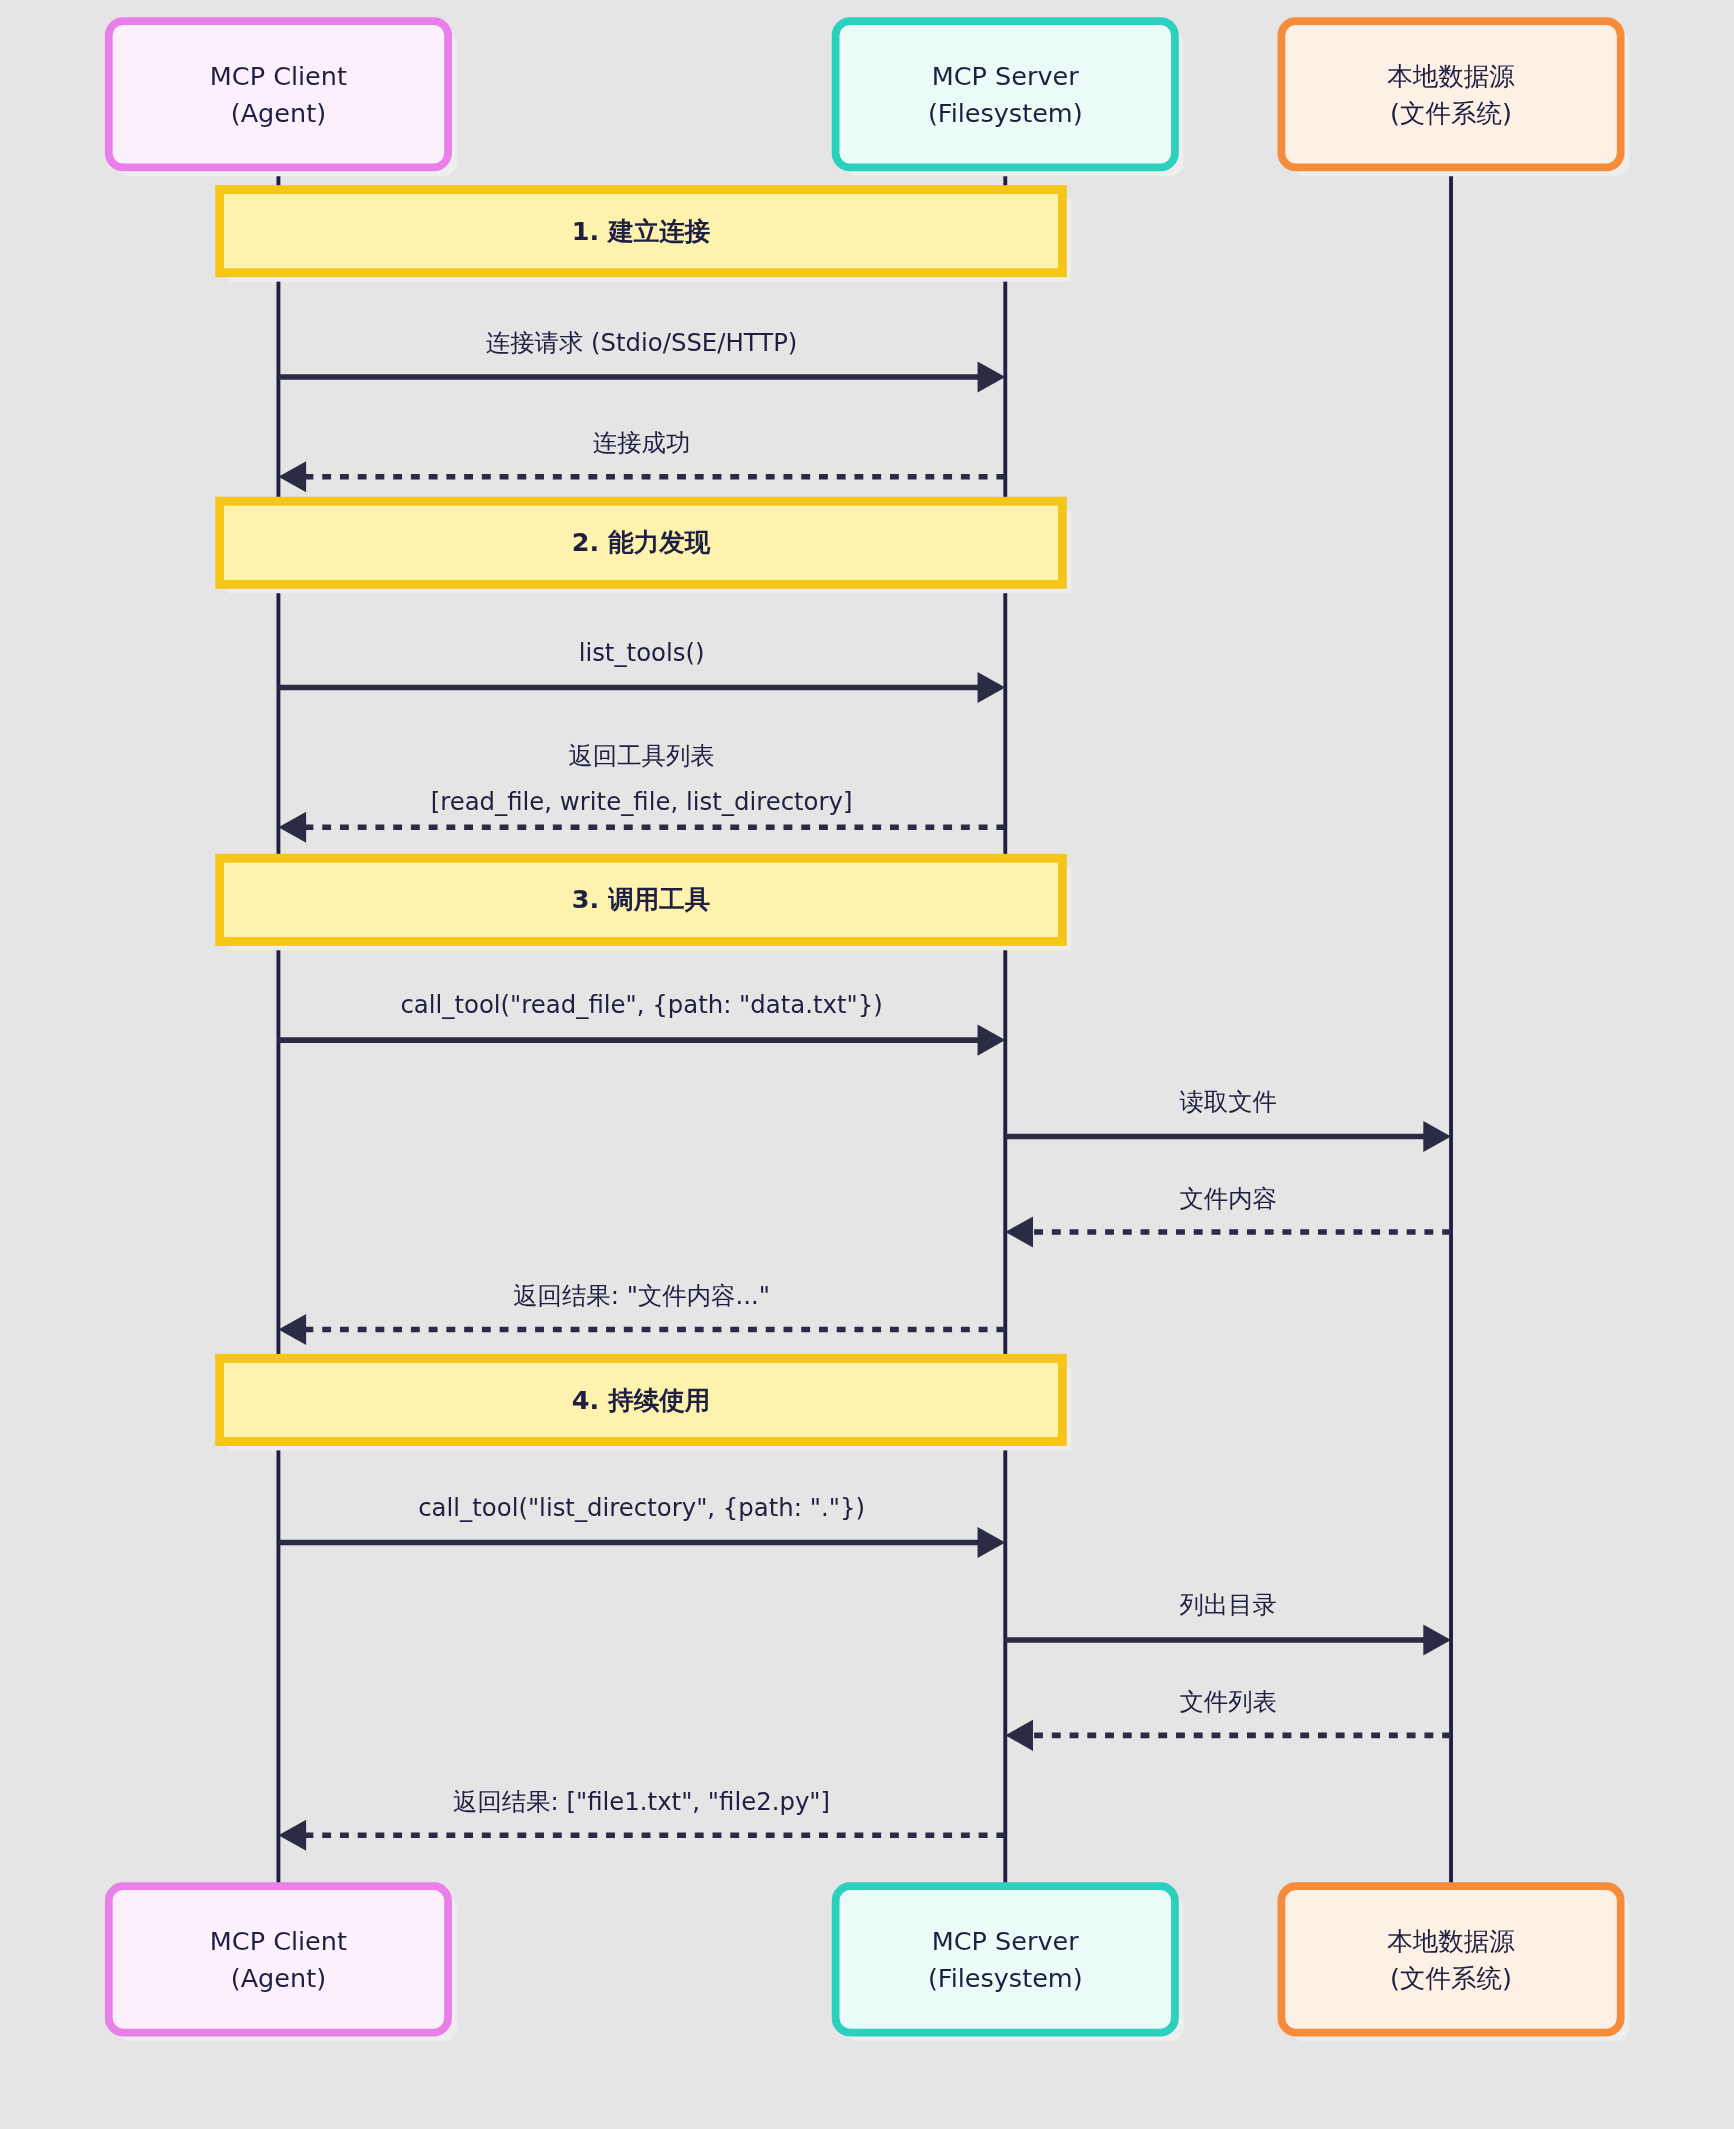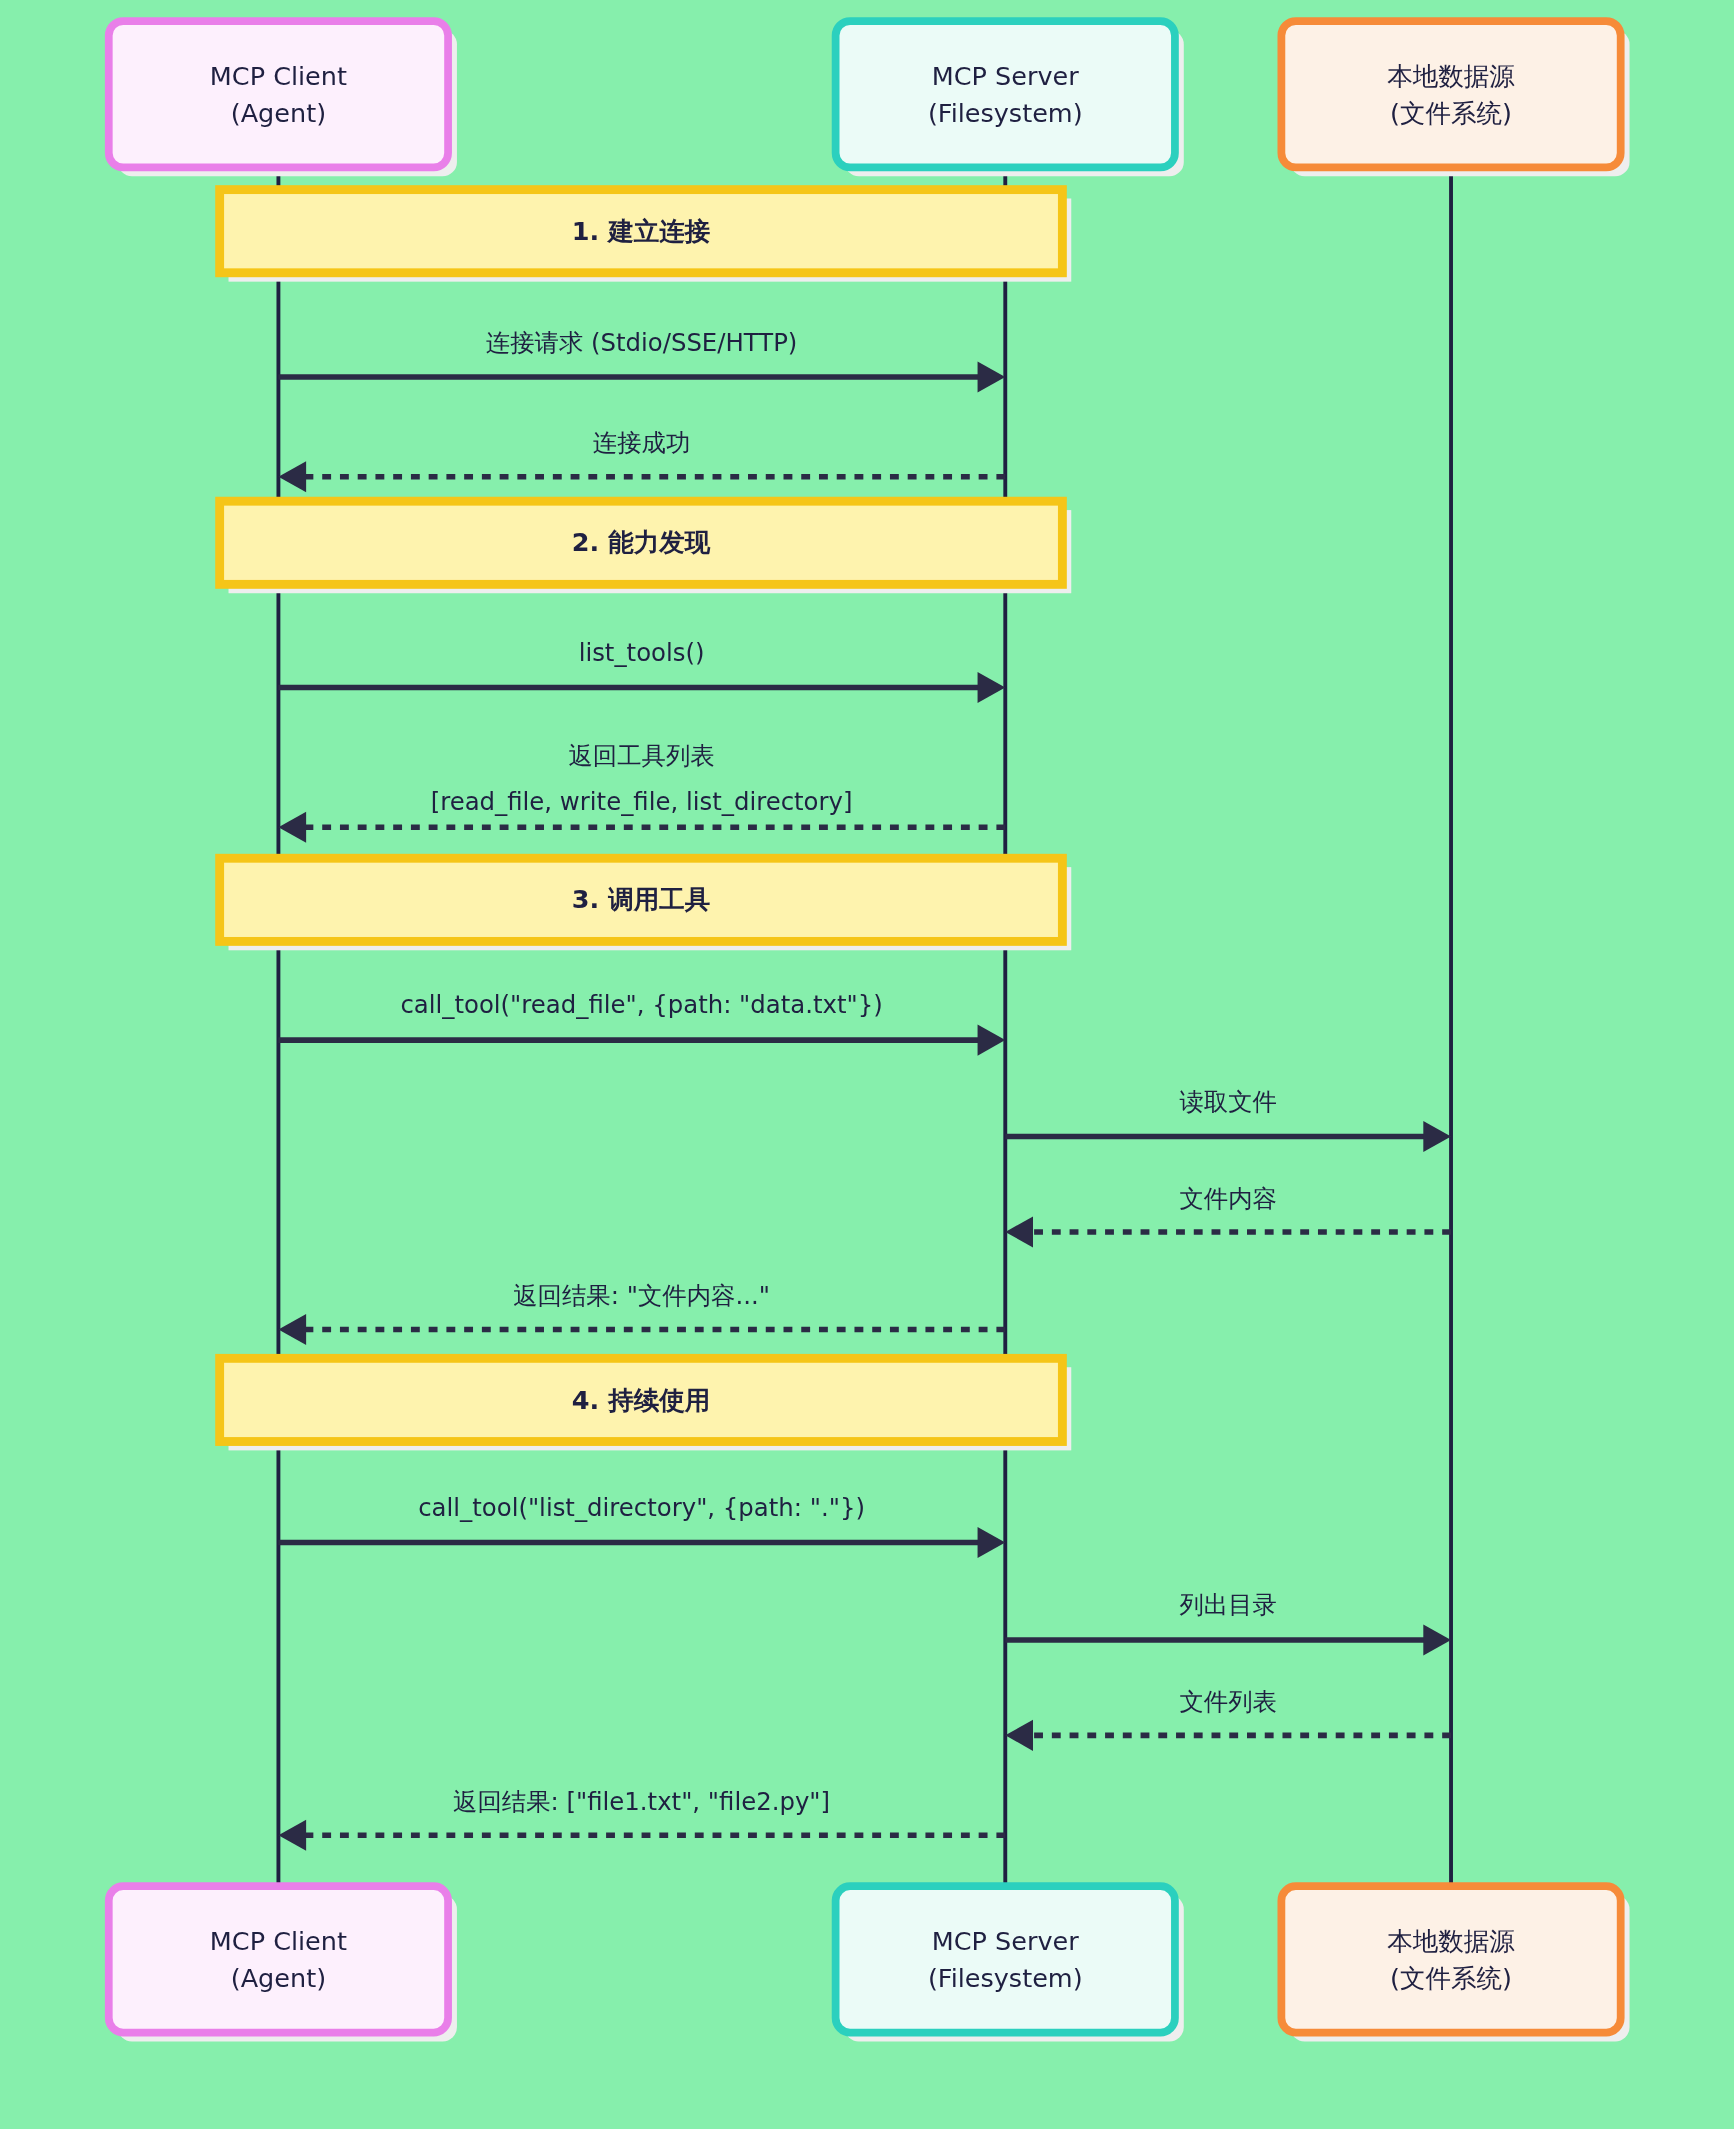--- a/index.html
+++ b/index.html
@@ -10,21 +10,21 @@
   body {
     width: 1735px;
     height: 2129px;
     font-family: "DejaVu Sans", "Liberation Sans", sans-serif;
     overflow: hidden;
   }
   #diagram-root {
     position: relative;
     width: 1735px;
     height: 2129px;
-    background: #86efac;
+    background: #e5e5e5;
   }
   svg#seq-svg {
     display: block;
     width: 1735px;
     height: 2129px;
   }
   .participant-label,
   .banner-label,
   .msg-label {
     font-family: "DejaVu Sans", "Liberation Sans", sans-serif;

